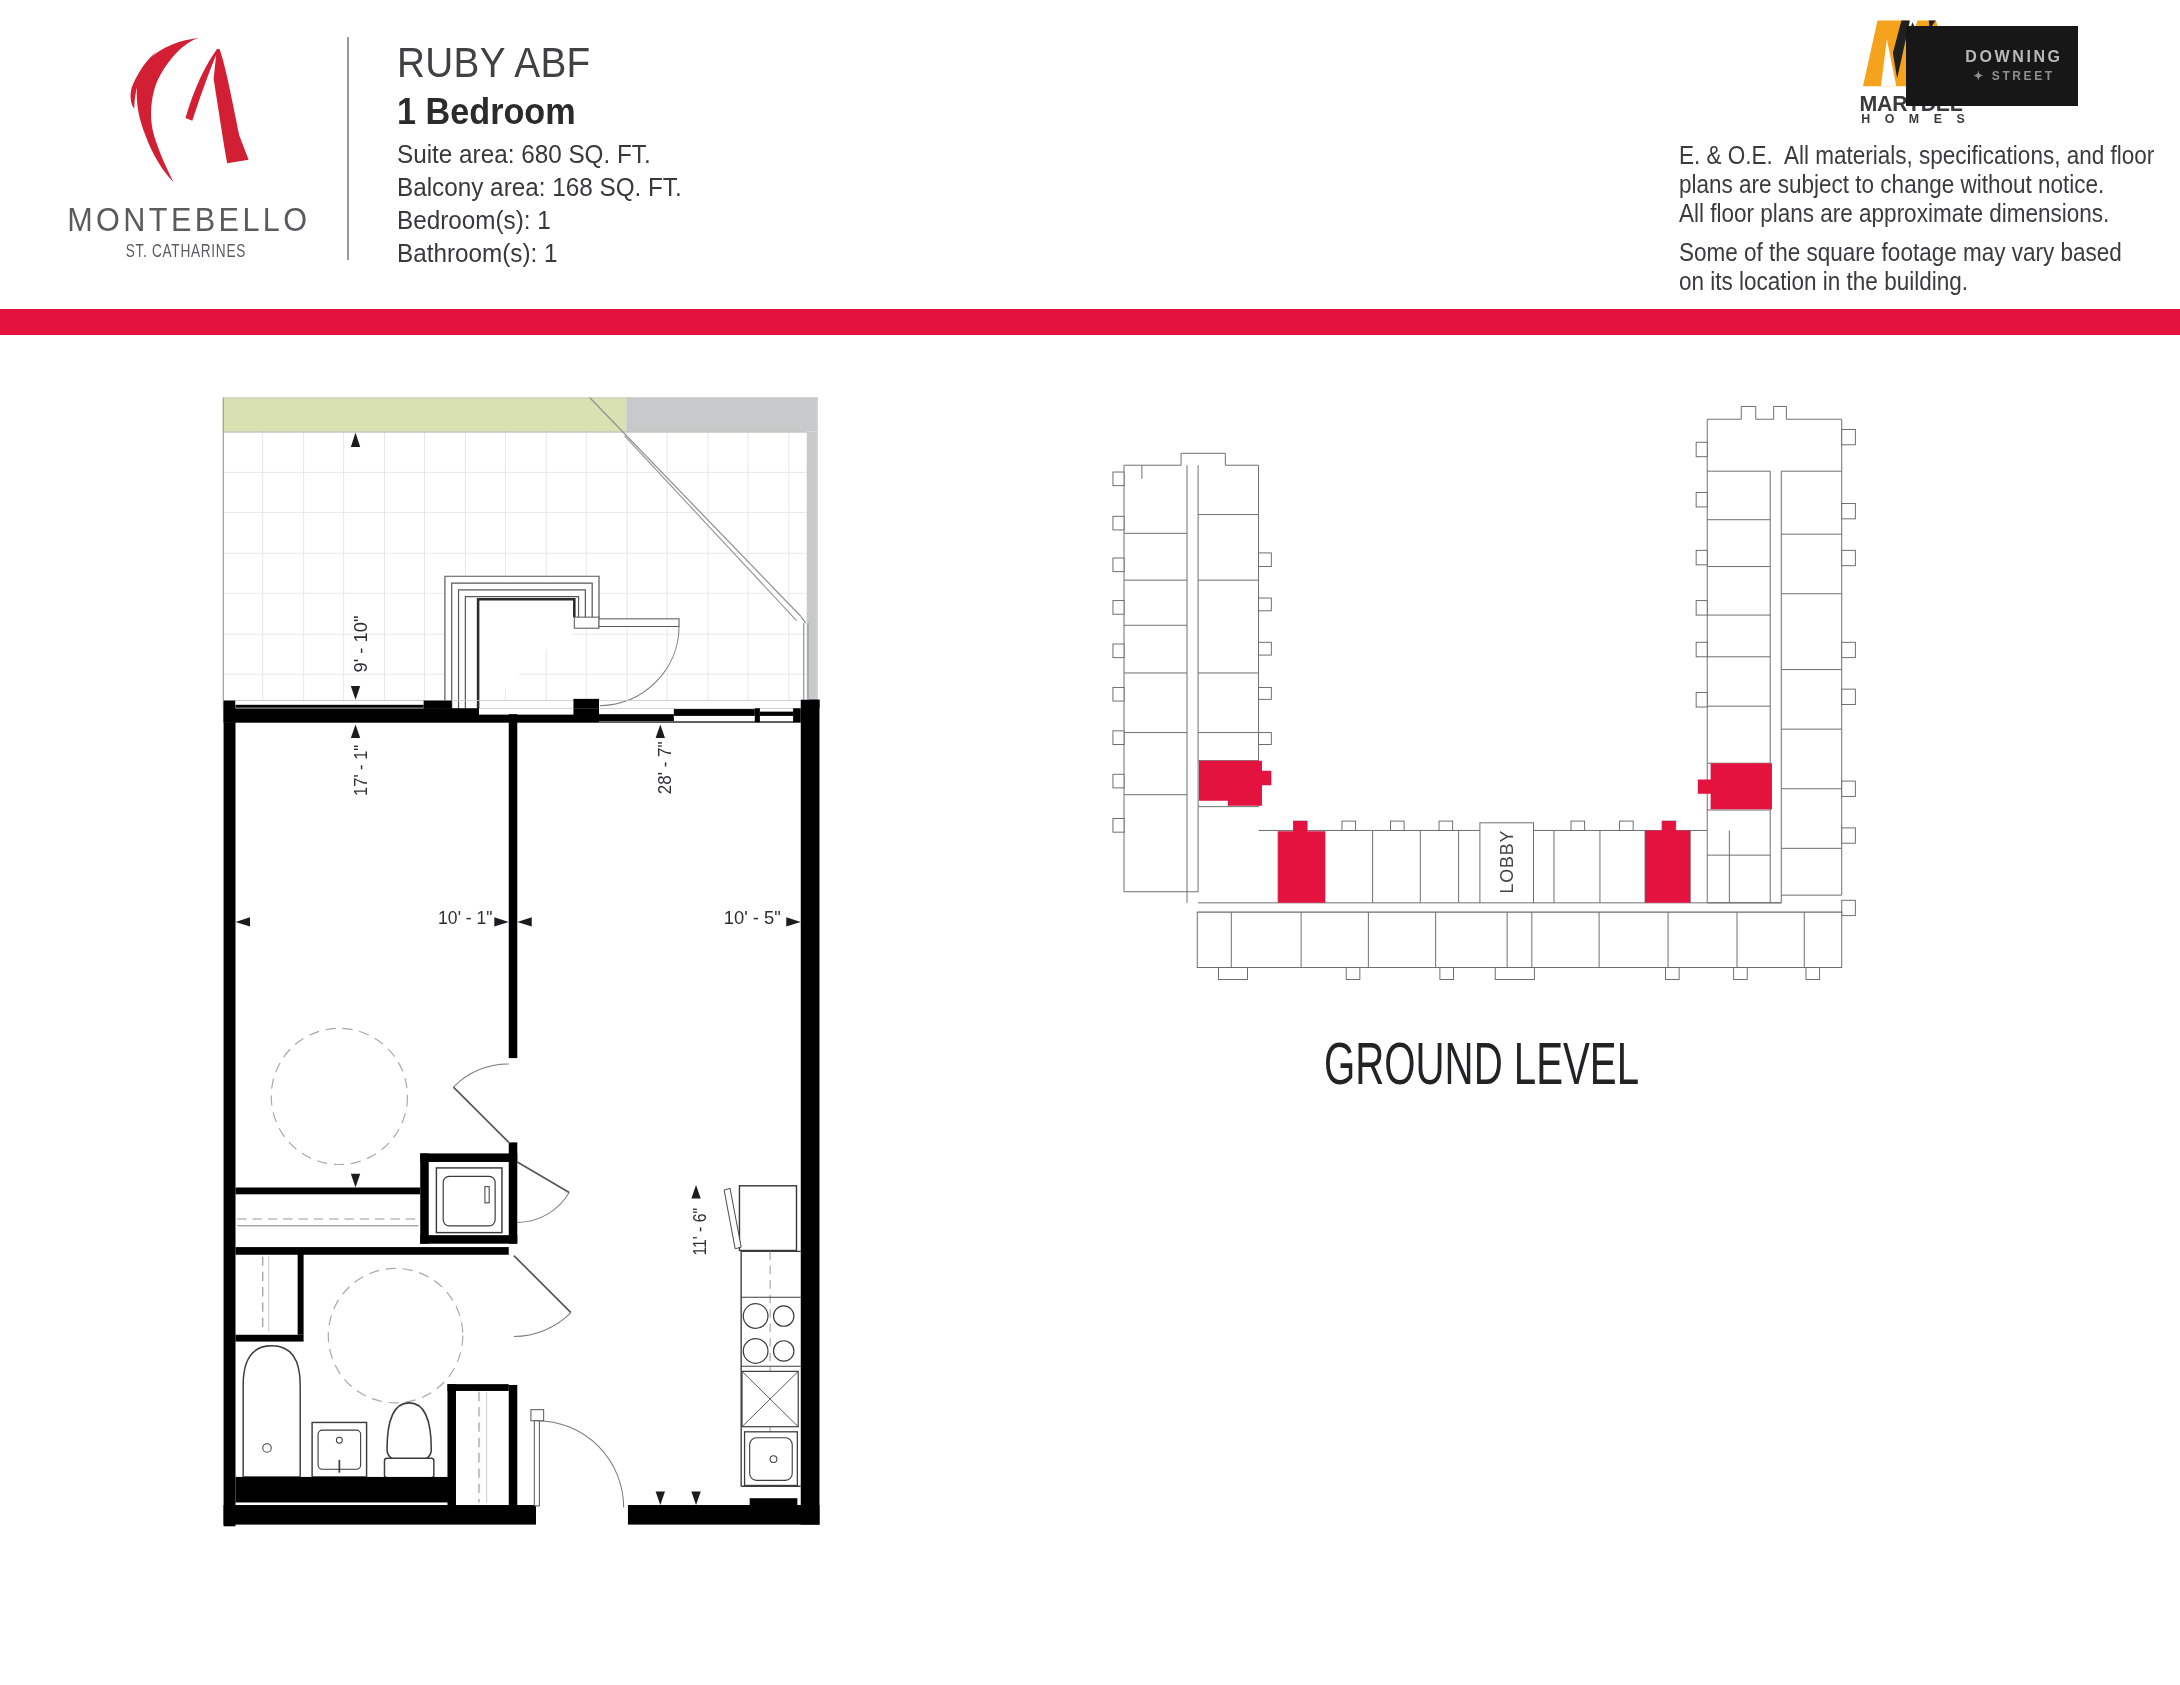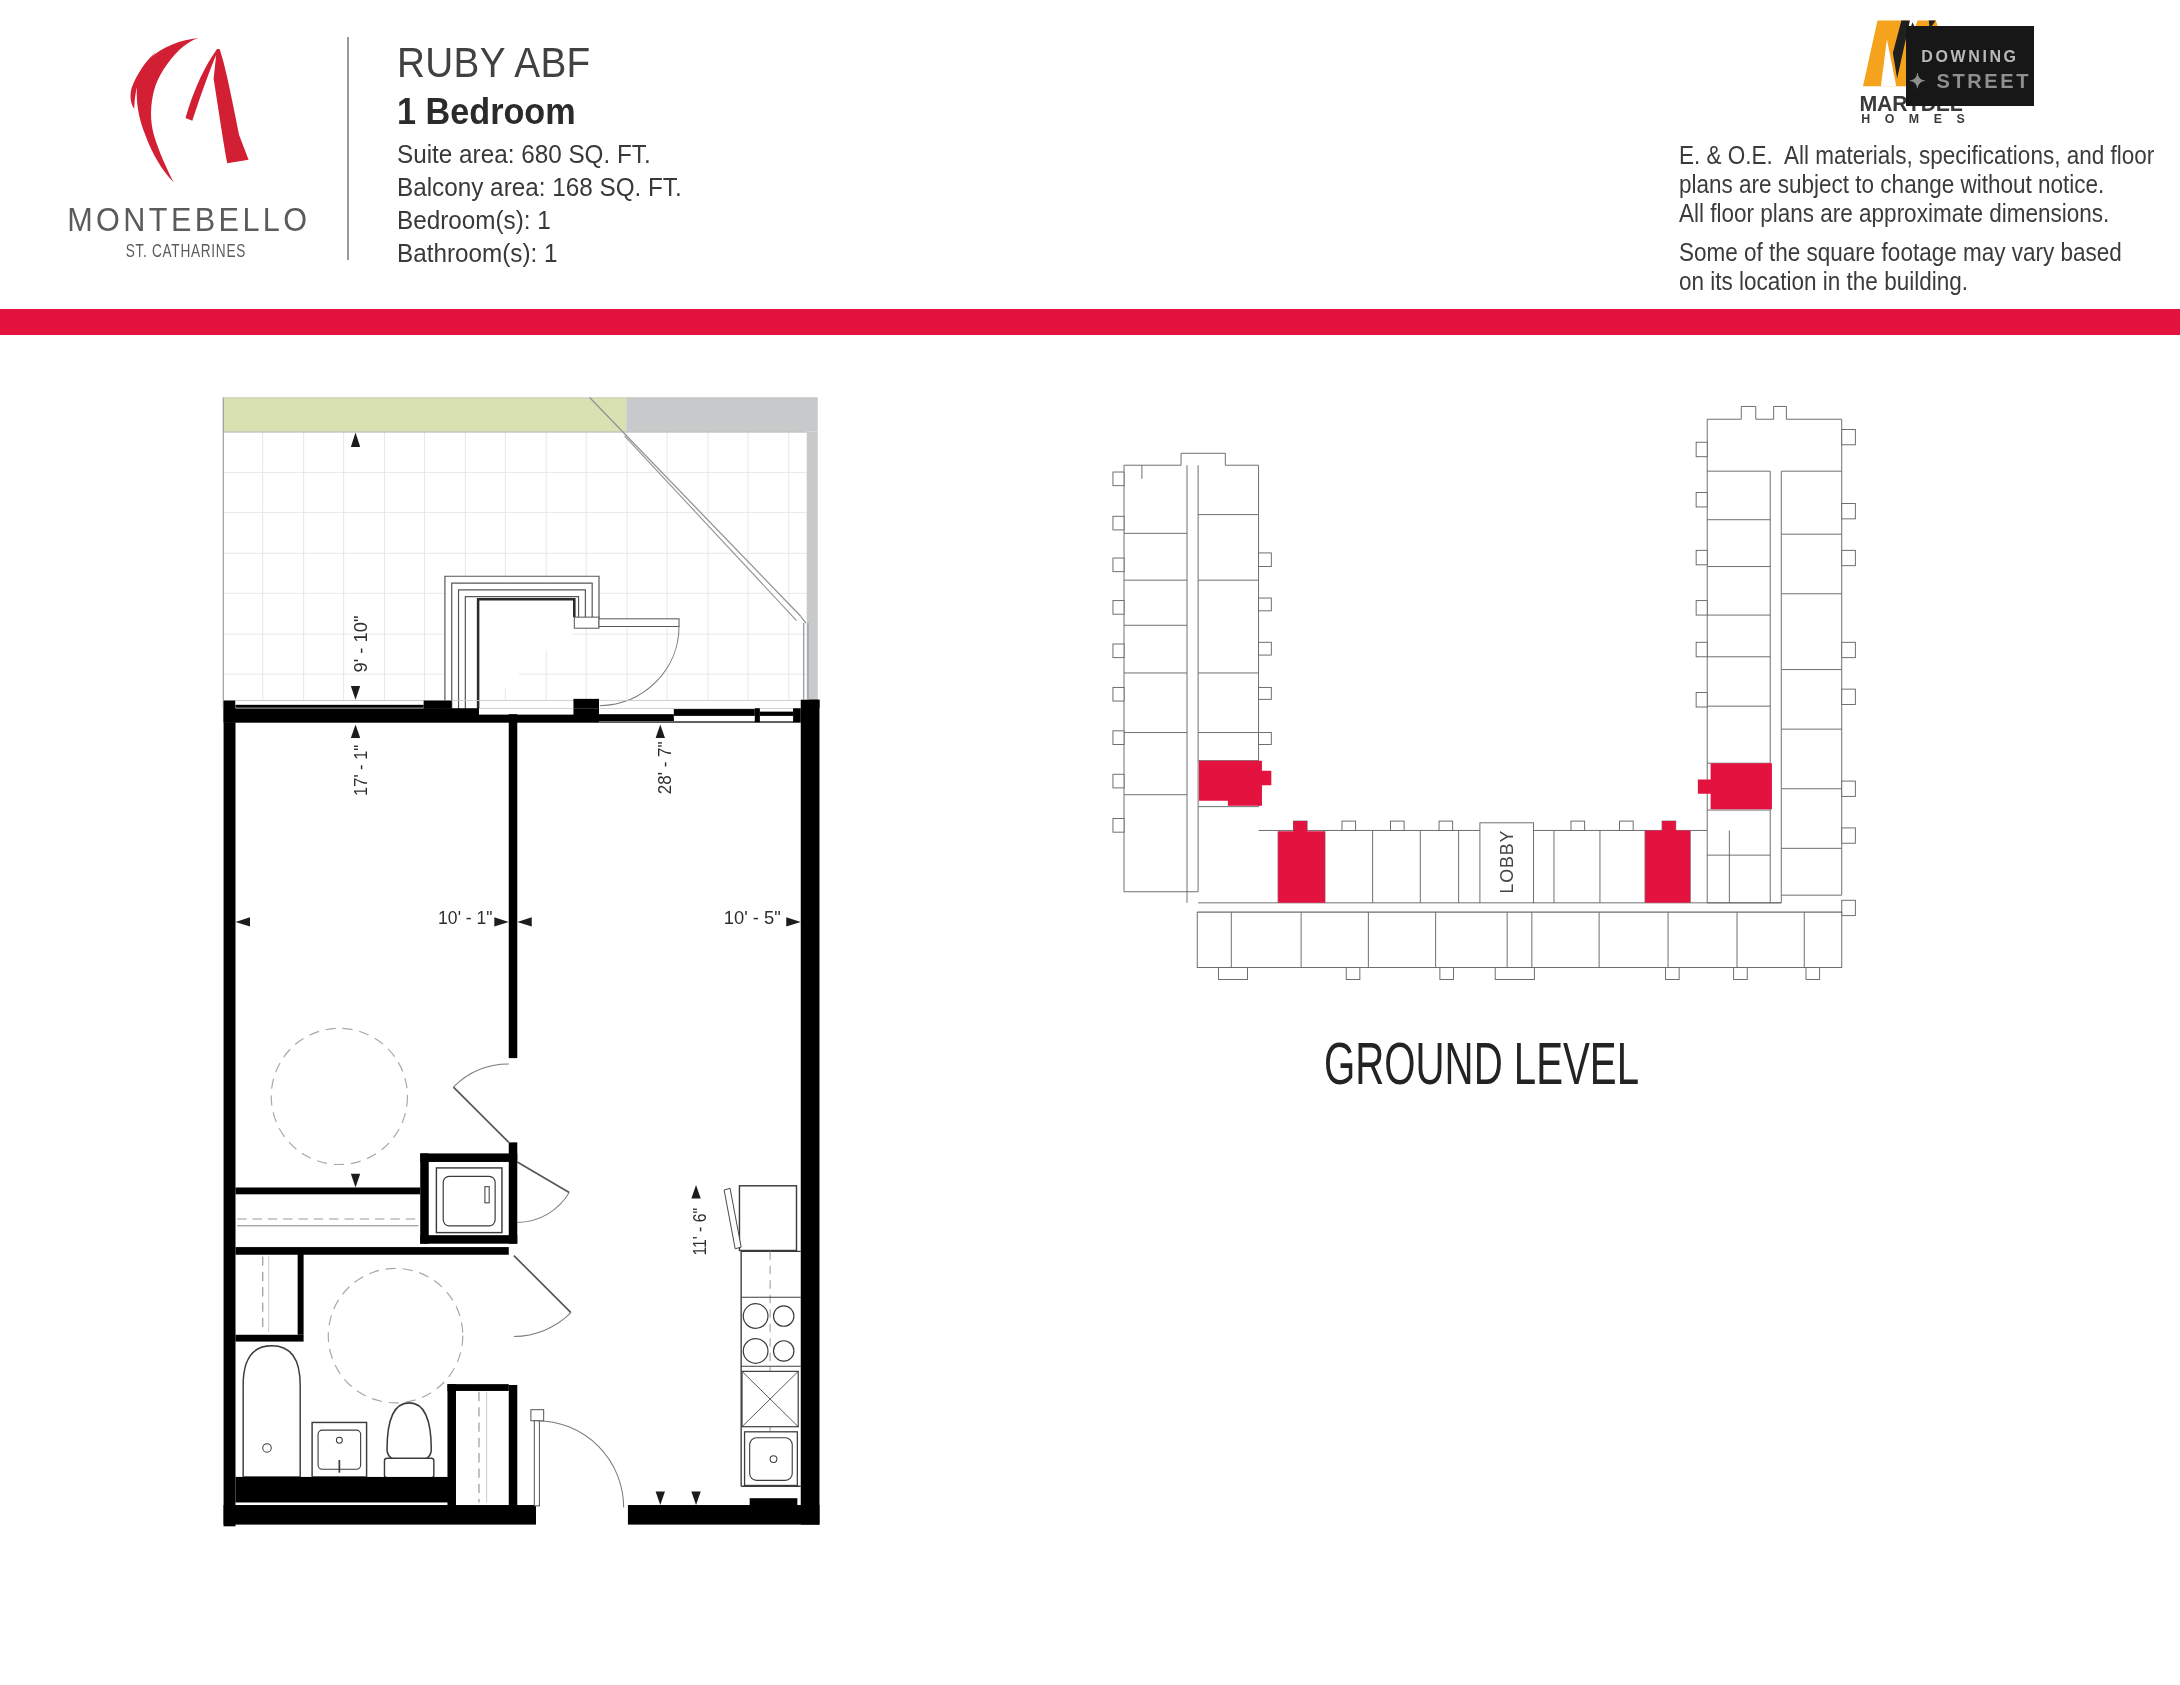--- a/index.html
+++ b/index.html
@@ -50,23 +50,23 @@
     <polygon points="2134,40 2139,26 2145,40 2139,53" fill="#20201e"></polygon>
     <polygon points="2158,24 2166,24 2178,101 2166,101" fill="#20201e"></polygon>
     <polygon points="2166,24 2194,101 2185,101 2162,30" fill="#f5a21d"></polygon>
   </g>
 
   <text x="2077" y="130" font-family="Liberation Sans, sans-serif" font-size="25" font-weight="bold" fill="#3a3a3c" letter-spacing="1" textLength="122">MARYDEL</text>
   <text x="2079" y="144" font-family="Liberation Sans, sans-serif" font-size="14.5" font-weight="bold" fill="#3a3a3c" letter-spacing="17">HOMES</text>
 </svg>
 </div>
 
-<div class="abs" style="left:1906px;top:25.6px;width:128px;height:80px;background:#171717;">
+<div class="abs" style="left:1906px;top:25.6px;width:128px;height:80px;background:#171717;padding-left:44px;">
   <div style="text-align:center;margin-top:22px;font-size:16px;font-weight:bold;color:#b9b9b9;letter-spacing:2.6px;">DOWNING</div>
-  <div style="text-align:center;margin-top:3.4px;font-size:20px;font-weight:bold;color:#8f8f8f;letter-spacing:2.6px;">✦ STREET</div>
+  <div style="text-align:center;margin-top:3.4px;font-size:12px;font-weight:bold;color:#8f8f8f;letter-spacing:2.6px;">✦ STREET</div>
 </div>
 
 <div class="abs" style="left:1679px;top:141px;font-size:25px;color:#3b3b3d;line-height:29px;white-space:nowrap;transform:scaleX(0.9);transform-origin:0 0;">
   E. &amp; O.E.&nbsp; All materials, specifications, and floor<br>
   plans are subject to change without notice.<br>
   All floor plans are approximate dimensions.
 </div>
 <div class="abs" style="left:1679px;top:238px;font-size:25px;color:#3b3b3d;line-height:29px;white-space:nowrap;transform:scaleX(0.9);transform-origin:0 0;">
   Some of the square footage may vary based<br>
   on its location in the building.

